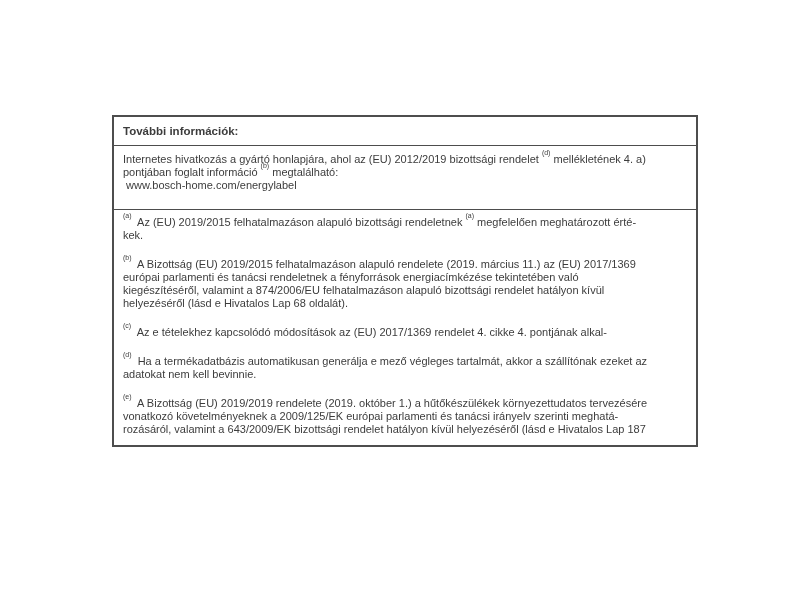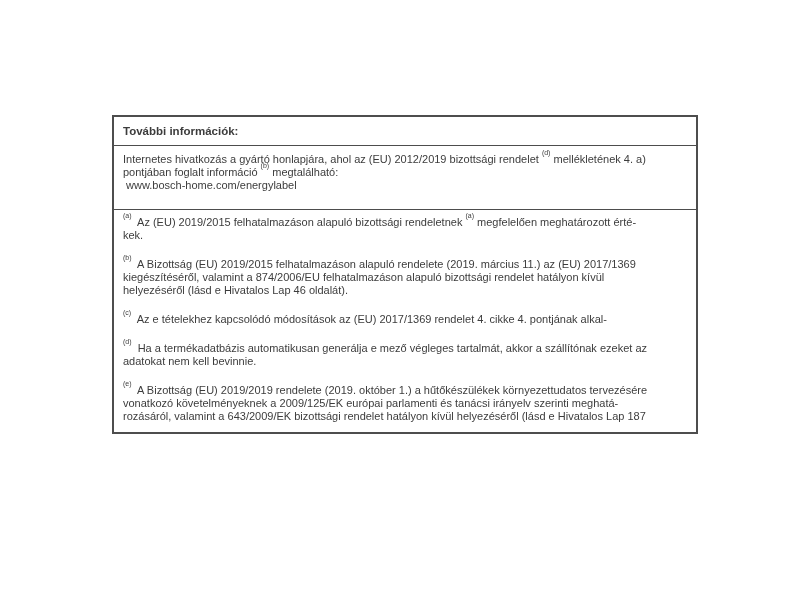--- a/index.html
+++ b/index.html
@@ -60,22 +60,23 @@
         <div class="tline"><span> www.bosch-home.com/energylabel</span></div>
       </div>
   </div>
   <div class="row-footnotes">
       <div class="footnote">
         <div class="tline"><sup>(a)</sup><span>  Az (EU) 2019/2015 felhatalmazáson alapuló bizottsági rendeletnek </span><sup>(a)</sup><span> megfelelően meghatározott érté-</span></div>
         <div class="tline"><span>kek.</span></div>
       </div>
       <div class="footnote">
         <div class="tline"><sup>(b)</sup><span>  A Bizottság (EU) 2019/2015 felhatalmazáson alapuló rendelete (2019. március 11.) az (EU) 2017/1369</span></div>
+        <div class="tline"><span>európai parlamenti és tanácsi rendeletnek a fényforrások energiacímkézése tekintetében való</span></div>
         <div class="tline"><span>kiegészítéséről, valamint a 874/2006/EU felhatalmazáson alapuló bizottsági rendelet hatályon kívül</span></div>
-        <div class="tline"><span>helyezéséről (lásd e Hivatalos Lap 46 oldalát).</span></div>
+        <div class="tline"><span>helyezéséről (lásd e Hivatalos Lap 68 oldalát).</span></div>
       </div>
       <div class="footnote">
         <div class="tline"><sup>(c)</sup><span>  Az e tételekhez kapcsolódó módosítások az (EU) 2017/1369 rendelet 4. cikke 4. pontjának alkal-</span></div>
       </div>
       <div class="footnote">
         <div class="tline"><sup>(d)</sup><span>  Ha a termékadatbázis automatikusan generálja e mező végleges tartalmát, akkor a szállítónak ezeket az</span></div>
         <div class="tline"><span>adatokat nem kell bevinnie.</span></div>
       </div>
       <div class="footnote">
         <div class="tline"><sup>(e)</sup><span>  A Bizottság (EU) 2019/2019 rendelete (2019. október 1.) a hűtőkészülékek környezettudatos tervezésére</span></div>

